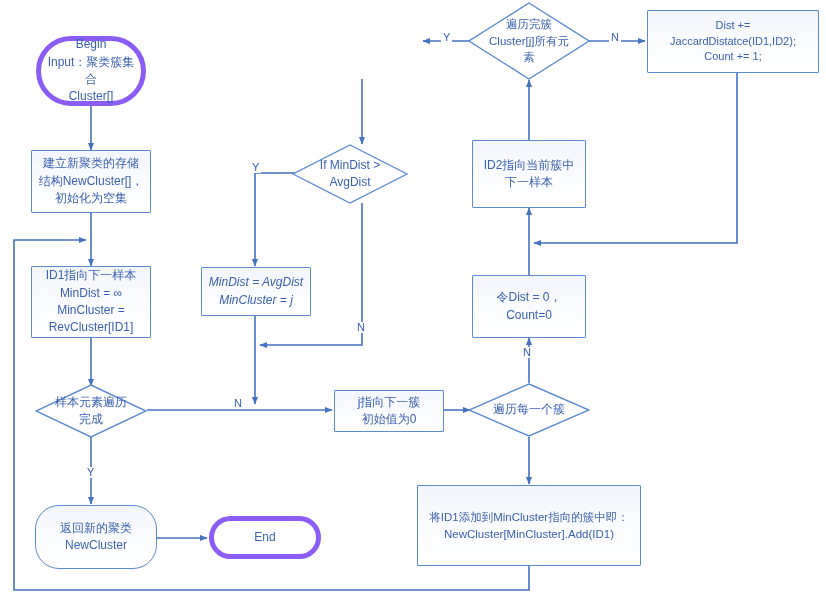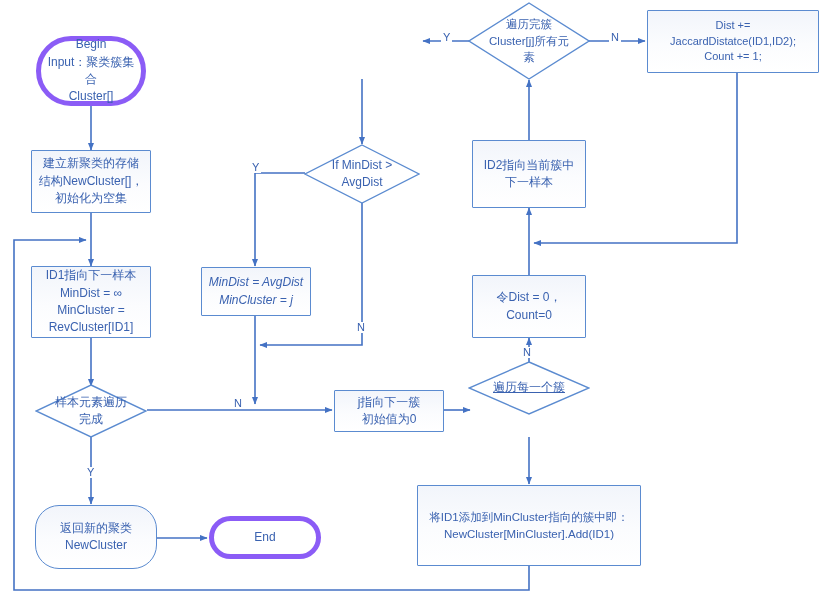--- a/index.html
+++ b/index.html
@@ -164,21 +164,21 @@
 
   <div class="node terminator" style="left:209px; top:516px; width:112px; height:43px;">
     <span class="node-text">End</span>
   </div>
 
   <div class="node process" style="left:201px; top:267px; width:110px; height:49px;font-style:italic;">
     <span class="node-text">MinDist = AvgDist
 MinCluster = j</span>
   </div>
 
-  <div class="node decision" style="left:304px; top:144px; width:116px; height:60px;">
+  <div class="node decision" style="left:292px; top:144px; width:116px; height:60px;">
     <svg class="decision-shape" viewBox="0 0 116 60" preserveAspectRatio="none">
       <polygon points="58,1 115,30 58,59 1,30" fill="#ffffff" stroke="#5b8bd0" stroke-width="1.4"></polygon>
     </svg>
     <span class="node-text">If MinDist &gt;
 AvgDist</span>
   </div>
 
 
   <div class="node decision" style="left:468px; top:2px; width:122px; height:78px;">
     <svg class="decision-shape" viewBox="0 0 122 78" preserveAspectRatio="none">
@@ -202,21 +202,21 @@
   <div class="node process" style="left:472px; top:275px; width:114px; height:63px;">
     <span class="node-text">令Dist = 0，
 Count=0</span>
   </div>
 
   <div class="node process" style="left:334px; top:390px; width:110px; height:42px;">
     <span class="node-text">j指向下一簇
 初始值为0</span>
   </div>
 
-  <div class="node decision" style="left:468px; top:361px; width:122px; height:54px;text-decoration:underline;">
+  <div class="node decision" style="left:468px; top:383px; width:122px; height:54px;">
     <svg class="decision-shape" viewBox="0 0 122 54" preserveAspectRatio="none">
       <polygon points="61,1 121,27 61,53 1,27" fill="#ffffff" stroke="#5b8bd0" stroke-width="1.4"></polygon>
     </svg>
     <span class="node-text">遍历每一个簇</span>
   </div>
 
   <div class="node process" style="left:417px; top:485px; width:224px; height:81px; font-size:11.5px;">
     <span class="node-text">将ID1添加到MinCluster指向的簇中即：
 NewCluster[MinCluster].Add(ID1)</span>
   </div>

